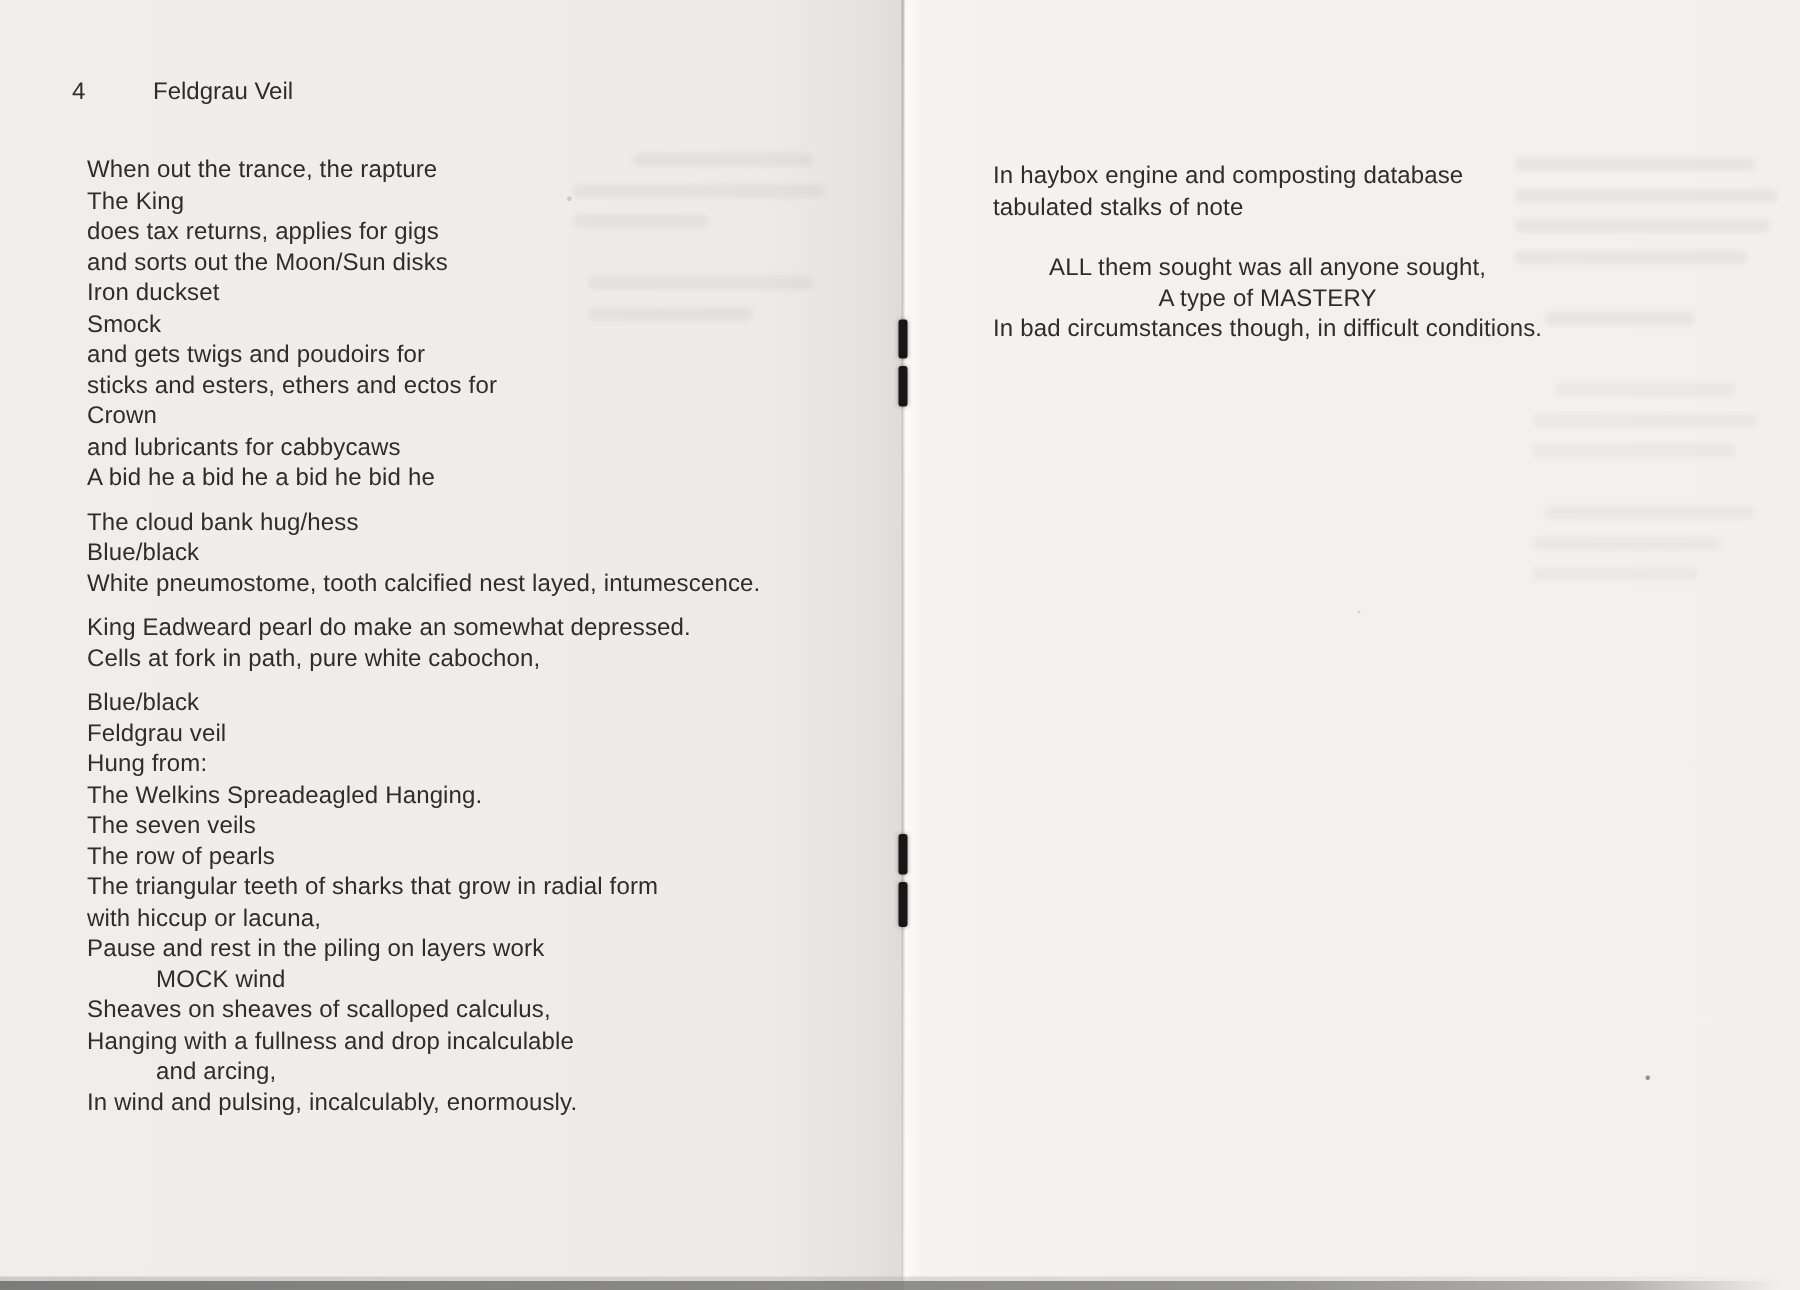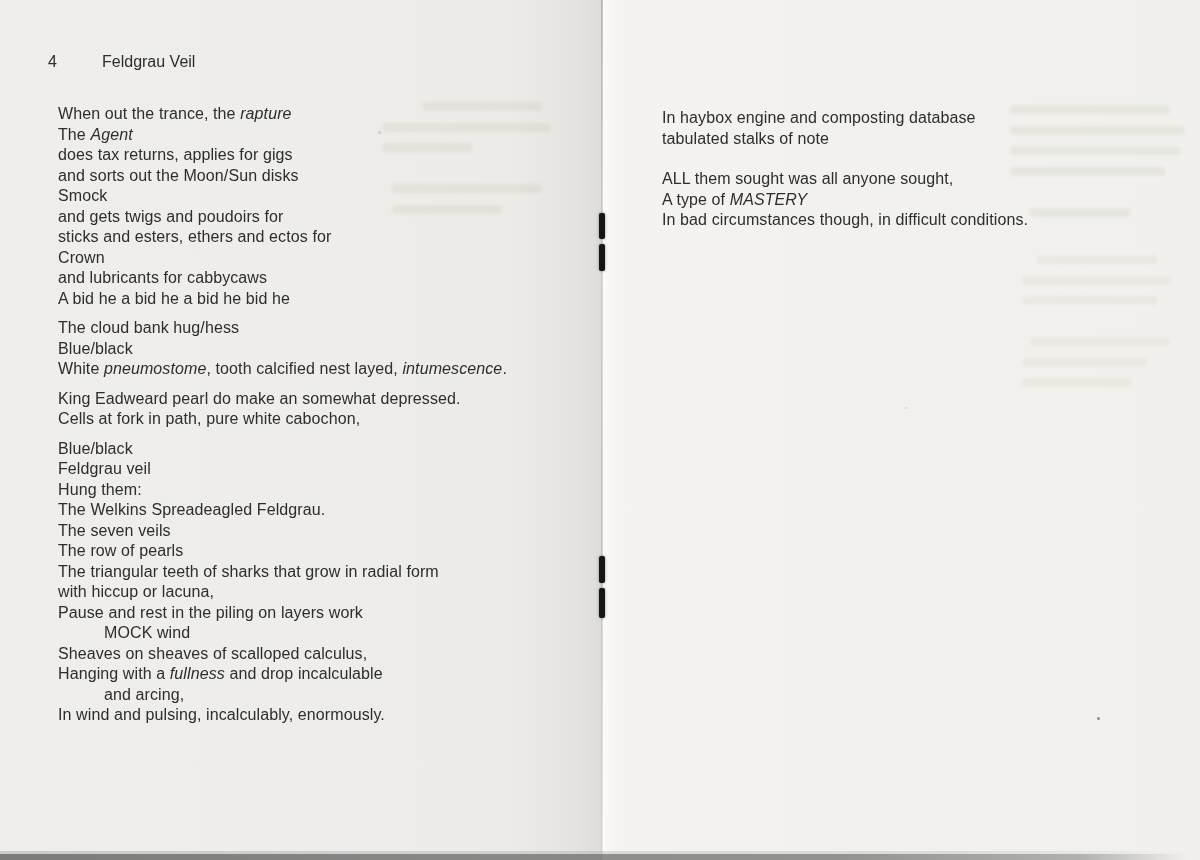--- a/index.html
+++ b/index.html
@@ -77,25 +77,25 @@
     width: 54px;
   }
   .poem {
     position: absolute;
     font-size: 16px;
     line-height: 20.5px;
     letter-spacing: 0.1px;
   }
   .poem .line { white-space: nowrap; }
   .poem .line.indent { padding-left: 46px; }
-  .poem .it { font-style: italic; }
+  .poem .it { }
   .left .poem { left: 58px; top: 104px; }
   .right-poem { left: 60px; top: 108px; }
   .left .stanza + .stanza { margin-top: 9px; }
-  .page.right .stanza + .stanza { margin-top: 20px; }
+  .page.right .stanza + .stanza { margin-top: 20px; text-align: center; }
   
   .ghost {
     position: absolute;
     filter: blur(1.6px);
     opacity: 0.55;
   }
   .ghost .g {
     height: 9px;
     margin-bottom: 11.5px;
     border-radius: 4px;
@@ -135,44 +135,45 @@
 
 <div class="spread">
 
   <div class="page left">
     <div class="page-header">
       <span class="pagenum">4</span><span>Feldgrau Veil</span>
     </div>
     <div class="poem">
         <div class="stanza">
           <div class="line"><span>When out the trance, the </span><span class="it">rapture</span></div>
-          <div class="line"><span>The </span><span class="it">Agent</span></div>
+          <div class="line"><span>The </span><span class="it">King</span></div>
           <div class="line"><span>does tax returns, applies for gigs</span></div>
           <div class="line"><span>and sorts out the Moon/Sun disks</span></div>
+          <div class="line"><span>Iron duckset</span></div>
           <div class="line"><span>Smock</span></div>
           <div class="line"><span>and gets twigs and poudoirs for</span></div>
           <div class="line"><span>sticks and esters, ethers and ectos for</span></div>
           <div class="line"><span>Crown</span></div>
           <div class="line"><span>and lubricants for cabbycaws</span></div>
           <div class="line"><span>A bid he a bid he a bid he bid he</span></div>
         </div>
         <div class="stanza">
           <div class="line"><span>The cloud bank hug/hess</span></div>
           <div class="line"><span>Blue/black</span></div>
           <div class="line"><span>White </span><span class="it">pneumostome</span><span>, tooth calcified nest layed, </span><span class="it">intumescence</span><span>.</span></div>
         </div>
         <div class="stanza">
           <div class="line"><span>King Eadweard pearl do make an somewhat depressed.</span></div>
           <div class="line"><span>Cells at fork in path, pure white cabochon,</span></div>
         </div>
         <div class="stanza">
           <div class="line"><span>Blue/black</span></div>
           <div class="line"><span>Feldgrau veil</span></div>
-          <div class="line"><span>Hung them:</span></div>
-          <div class="line"><span>The Welkins Spreadeagled Feldgrau.</span></div>
+          <div class="line"><span>Hung from:</span></div>
+          <div class="line"><span>The Welkins Spreadeagled Hanging.</span></div>
           <div class="line"><span>The seven veils</span></div>
           <div class="line"><span>The row of pearls</span></div>
           <div class="line"><span>The triangular teeth of sharks that grow in radial form</span></div>
           <div class="line"><span>with hiccup or lacuna,</span></div>
           <div class="line"><span>Pause and rest in the piling on layers work</span></div>
           <div class="line indent"><span>MOCK wind</span></div>
           <div class="line"><span>Sheaves on sheaves of scalloped calculus,</span></div>
           <div class="line"><span>Hanging with a </span><span class="it">fullness</span><span> and drop incalculable</span></div>
           <div class="line indent"><span>and arcing,</span></div>
           <div class="line"><span>In wind and pulsing, incalculably, enormously.</span></div>

